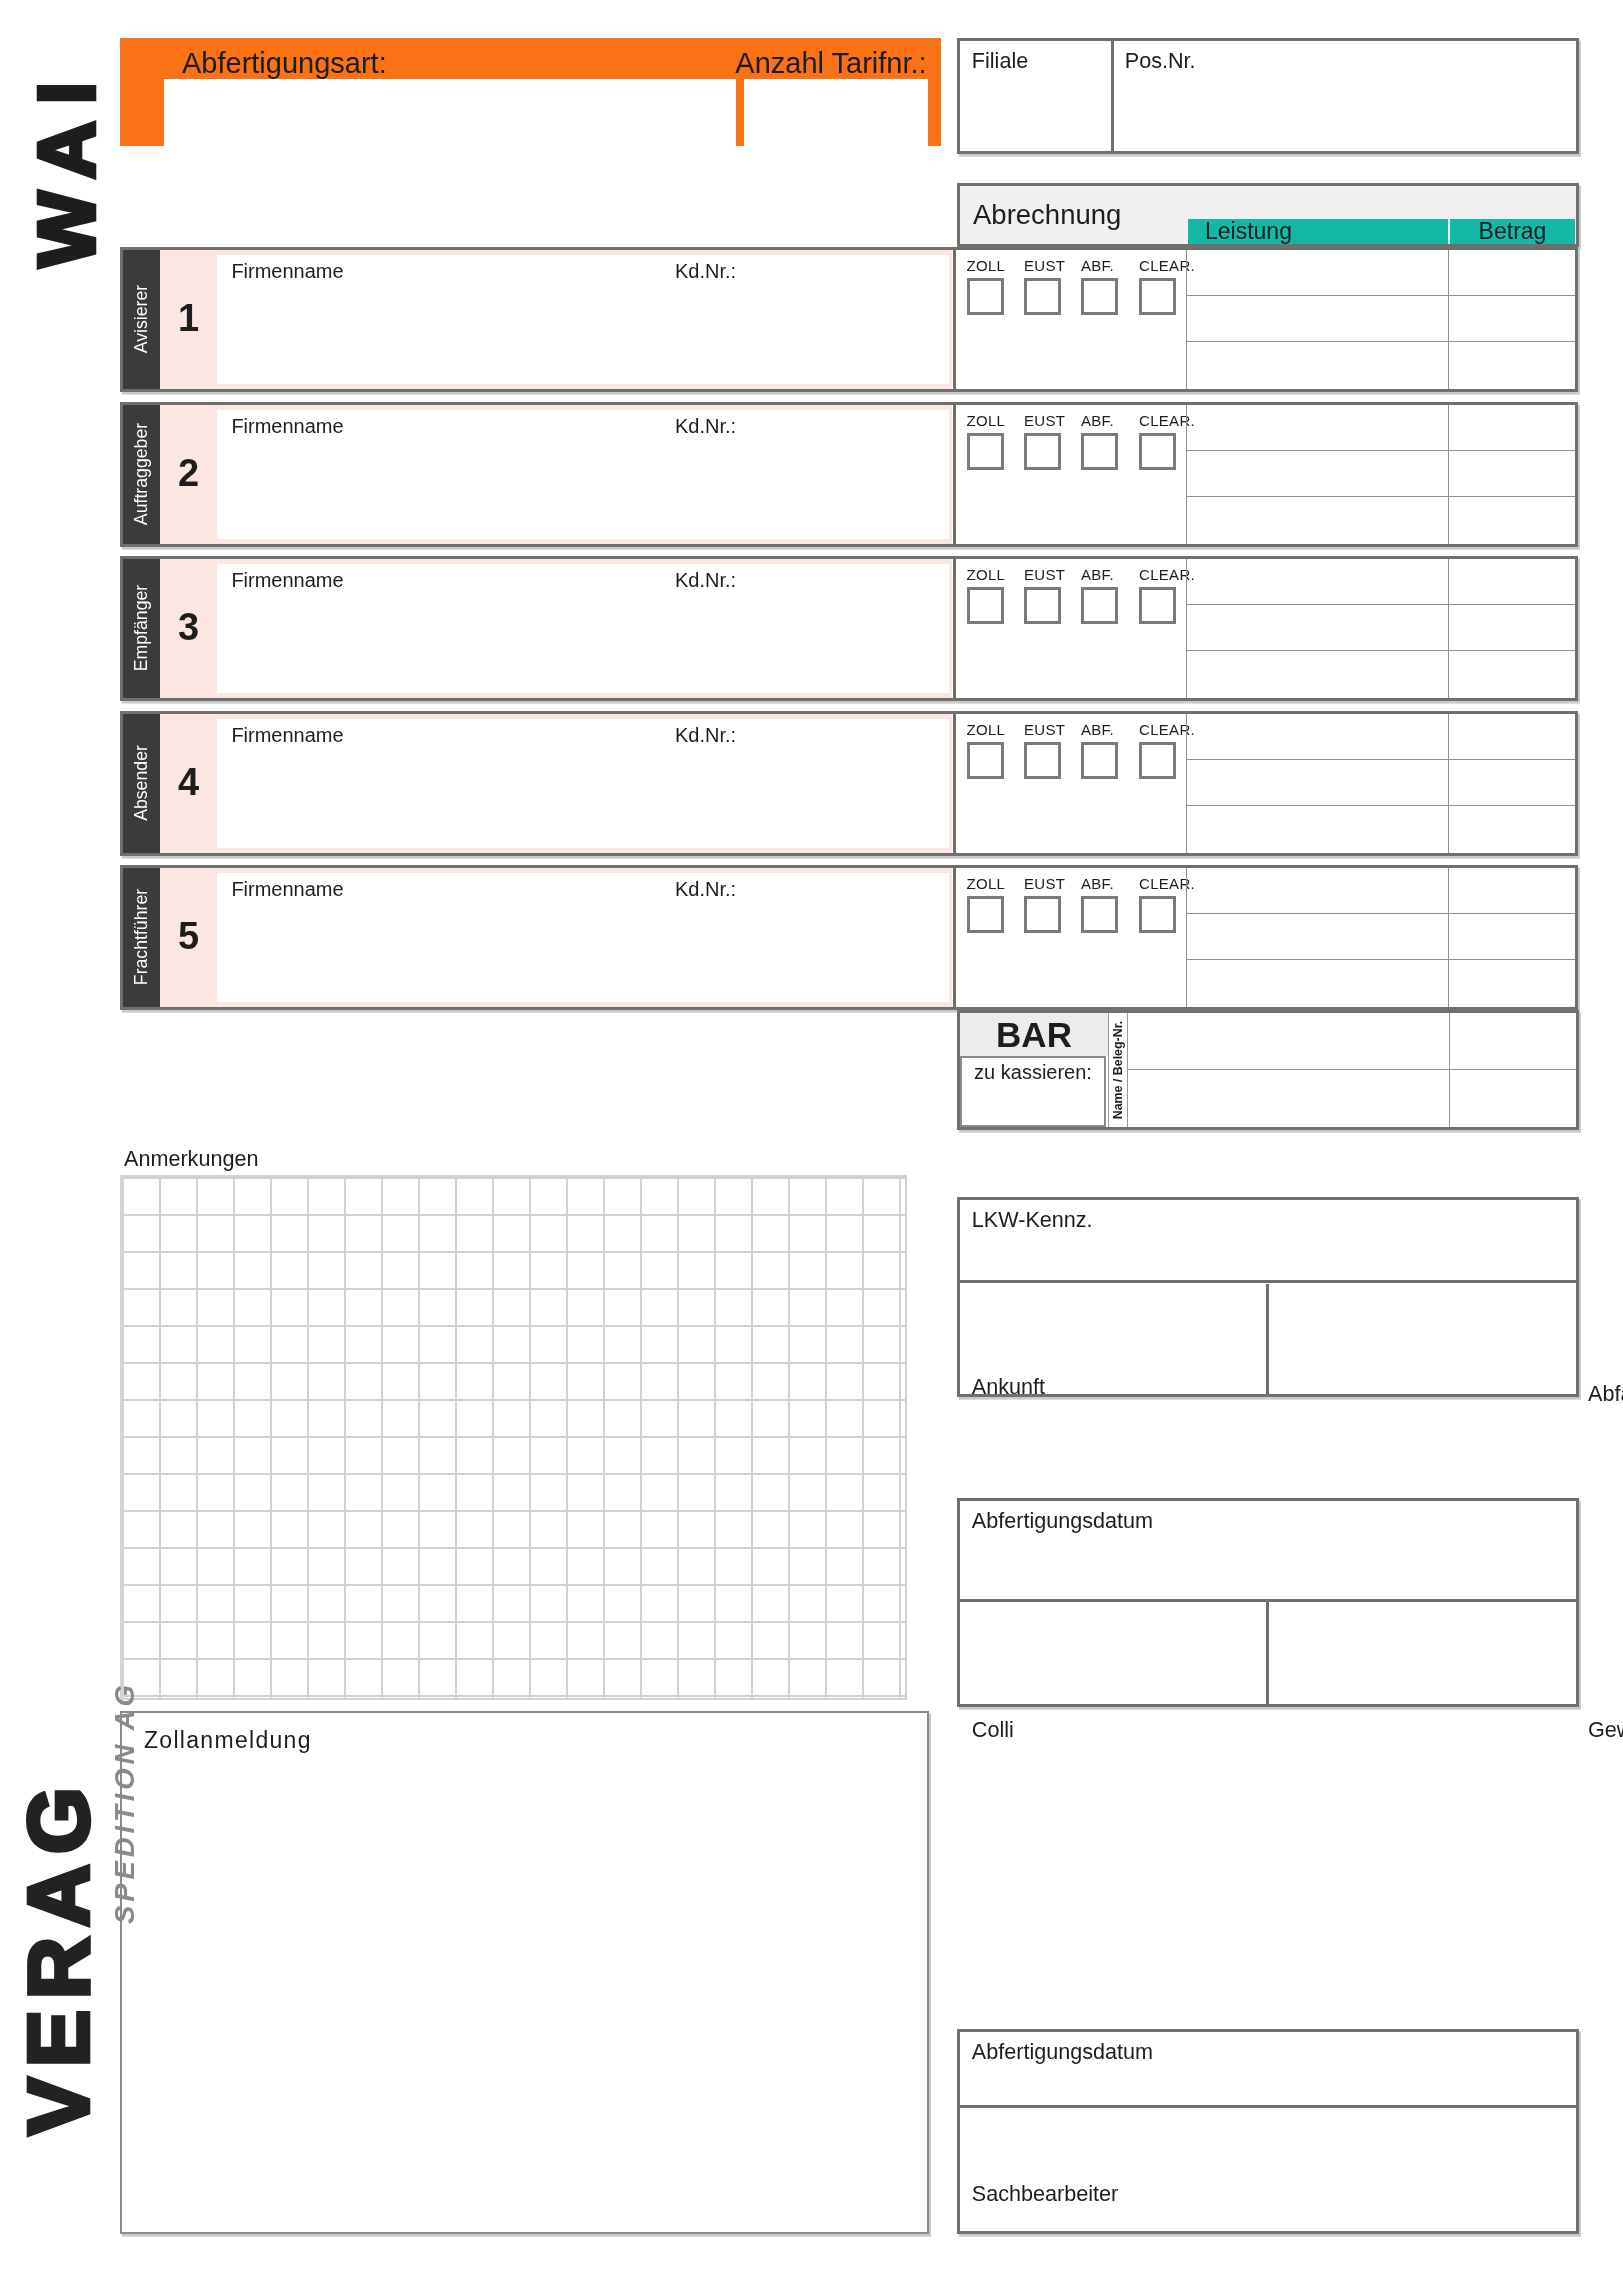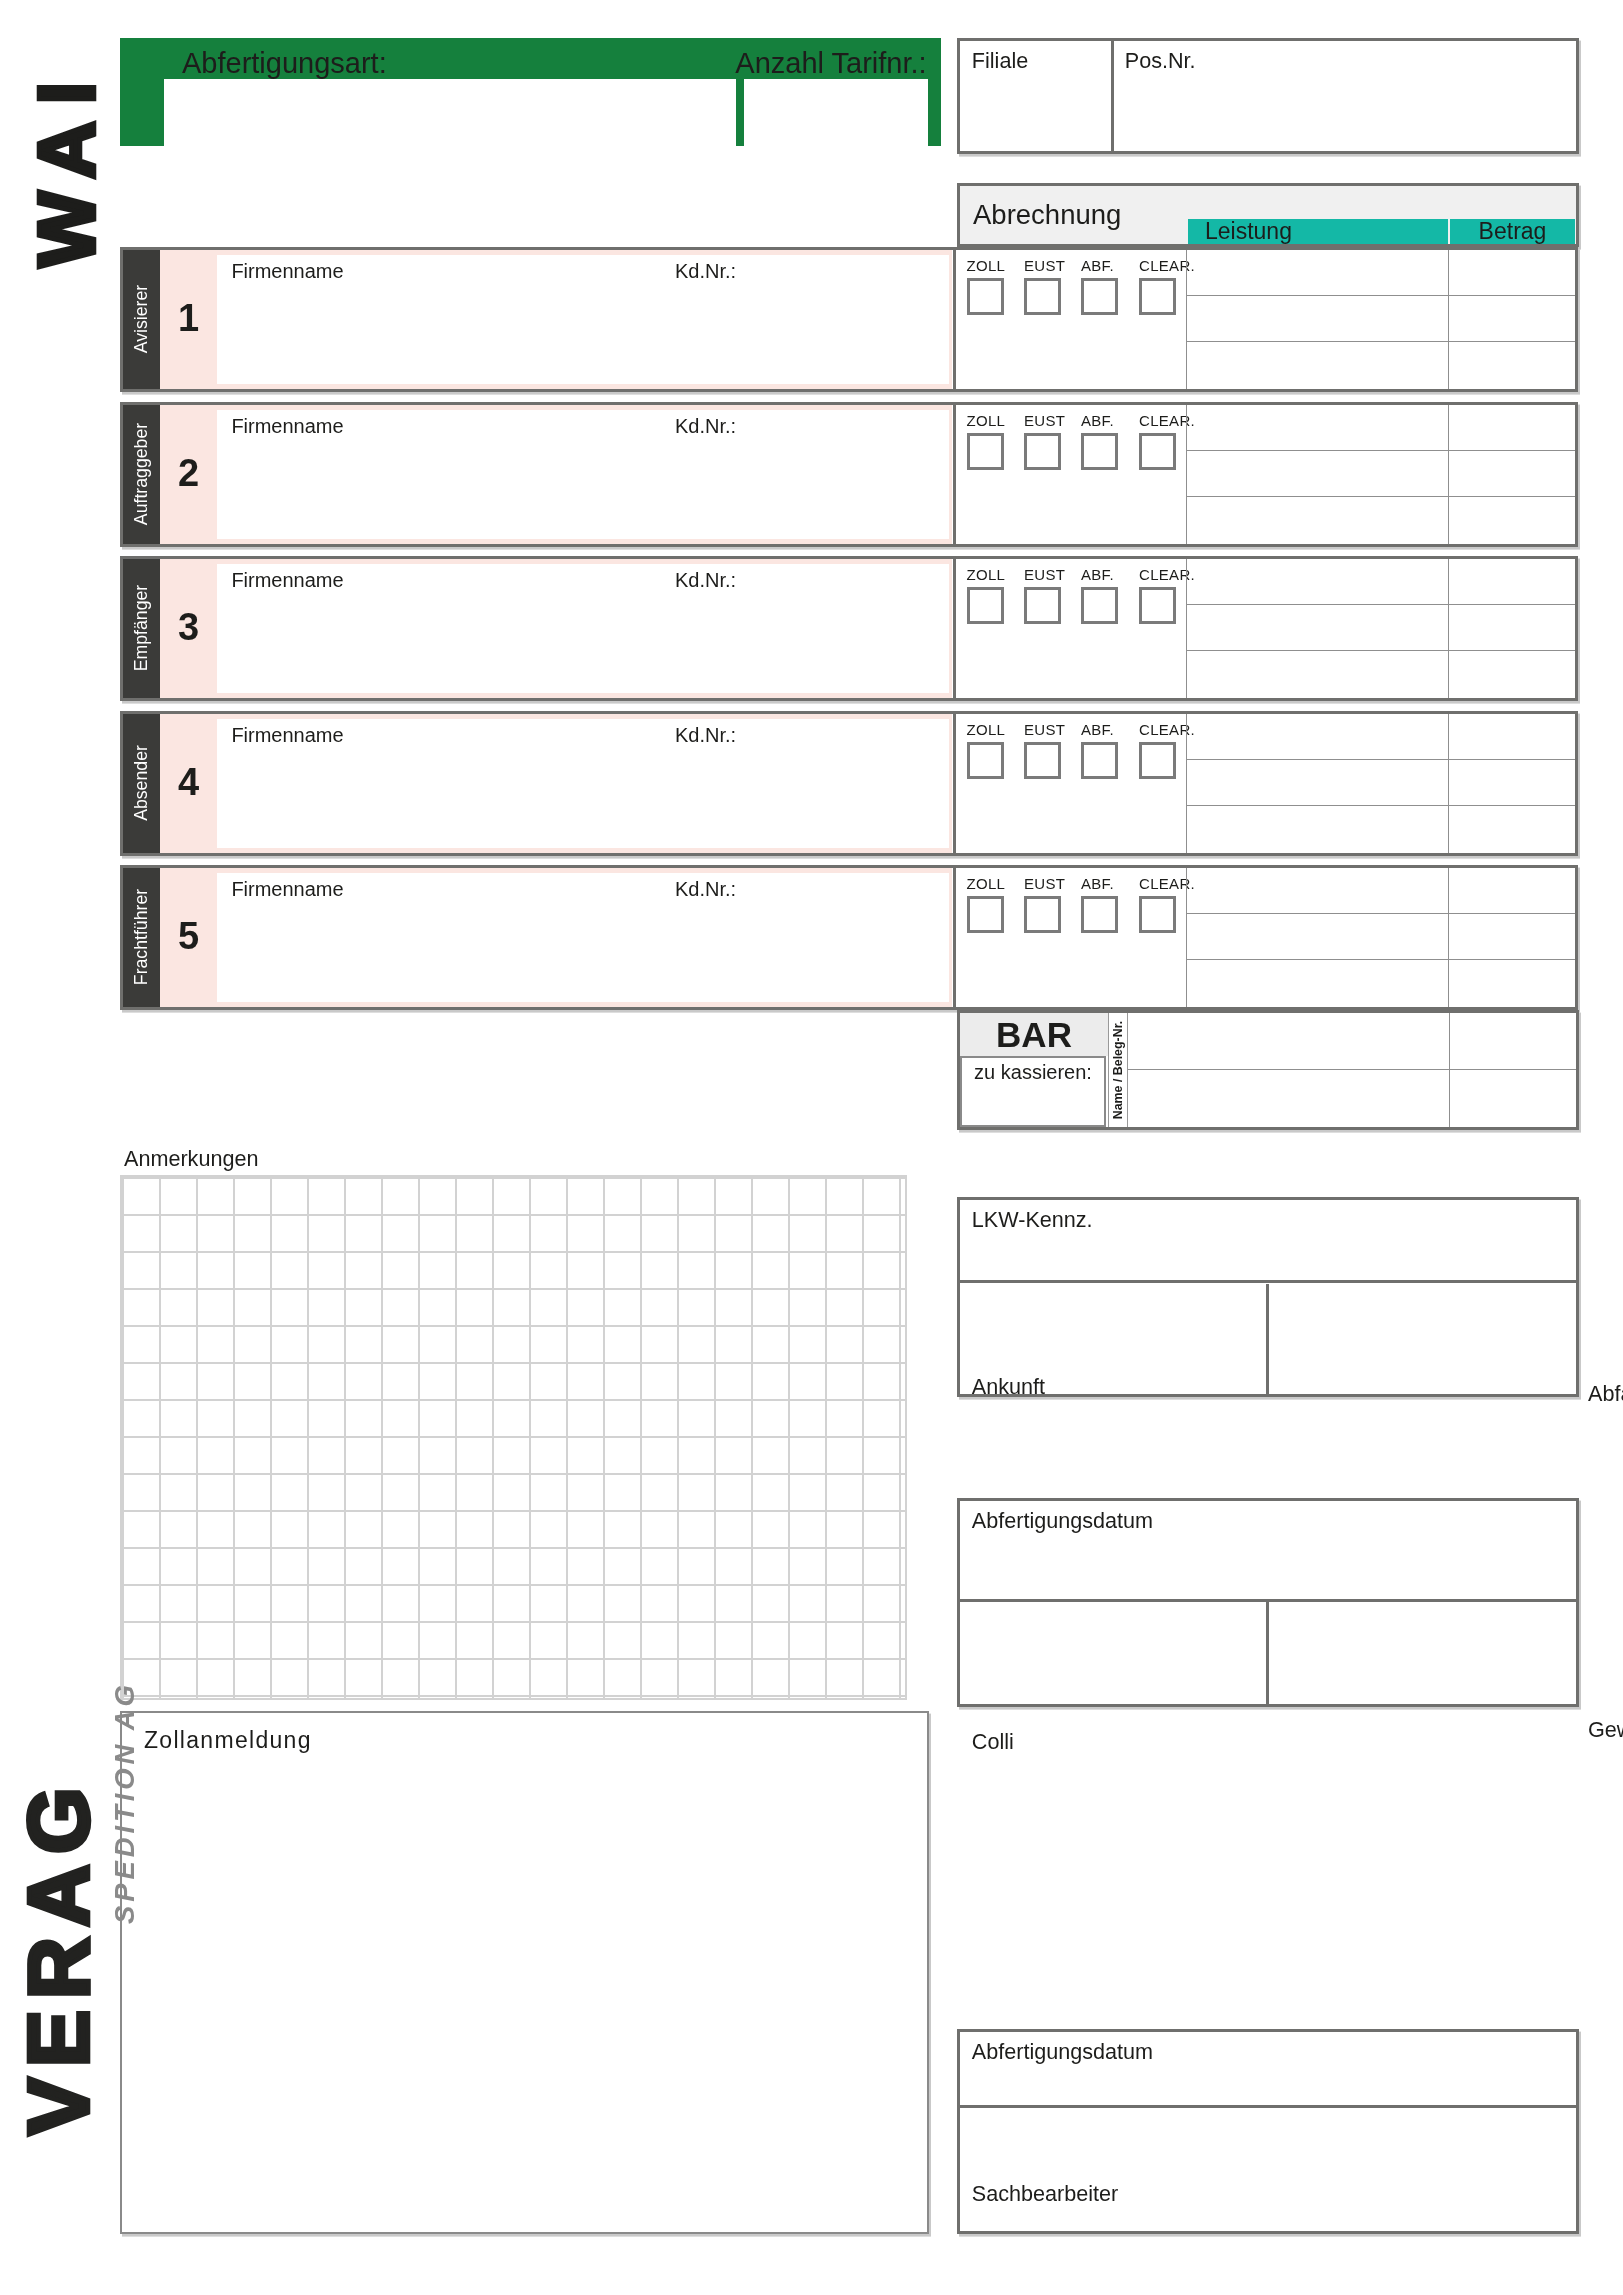--- a/index.html
+++ b/index.html
@@ -22,21 +22,21 @@
   
   #wai-logo {
     left:34px; top:267px; width:226px; height:73px;
     font-size:80px; font-weight:900; letter-spacing:17px;
     color:#1d1d1b; -webkit-text-stroke:4.6px #1d1d1b; line-height:65px;
   }
 
   
   #abfertigung-header {
     position:absolute; left:120px; top:38px; width:821px; height:108px;
-    background:#15803d;
+    background:#f97316;
   }
   #abfertigungsart-label { position:absolute; left:62px; top:9.2px; font-size:29px; }
   #anzahl-label { position:absolute; right:14.4px; top:9.2px; font-size:29px; }
   #abfertigungsart-input { position:absolute; left:44px; top:41px; width:572px; height:67px; background:#fff; }
   #anzahl-input { position:absolute; left:624px; top:41px; width:184px; height:67px; background:#fff; }
 
   #filiale-box { left:957px; top:38px; width:622px; height:116px; }
   #filiale-divider { position:absolute; left:151px; top:0; bottom:0; width:2.6px; background:#6f6f6d; }
 
   
@@ -359,21 +359,21 @@
       <span class="cell-label" style="top:97px;left:320px;">Abfahrt</span>
     </div>
   </div>
 
   <div id="waren-block" class="panel">
     <div class="abs" style="left:0;right:0;top:0;height:98px;">
       <span class="cell-label">Abfertigungsdatum</span>
     </div>
     <div id="waren-hdiv"></div>
     <div id="waren-vdiv"></div>
-    <div class="abs" style="left:0;width:306px;top:101px;bottom:0;margin-top:12px;">
+    <div class="abs" style="left:0;width:306px;top:101px;bottom:0;">
       <span class="cell-label" style="top:115px;">Colli</span>
     </div>
     <div class="abs" style="left:308px;right:0;top:101px;bottom:0;">
       <span class="cell-label" style="top:115px;left:320px;">Gewicht</span>
     </div>
   </div>
 
   <div id="zoll-block" class="panel">
     <div id="zollanmeldung-label">Zollanmeldung</div>
   </div>

